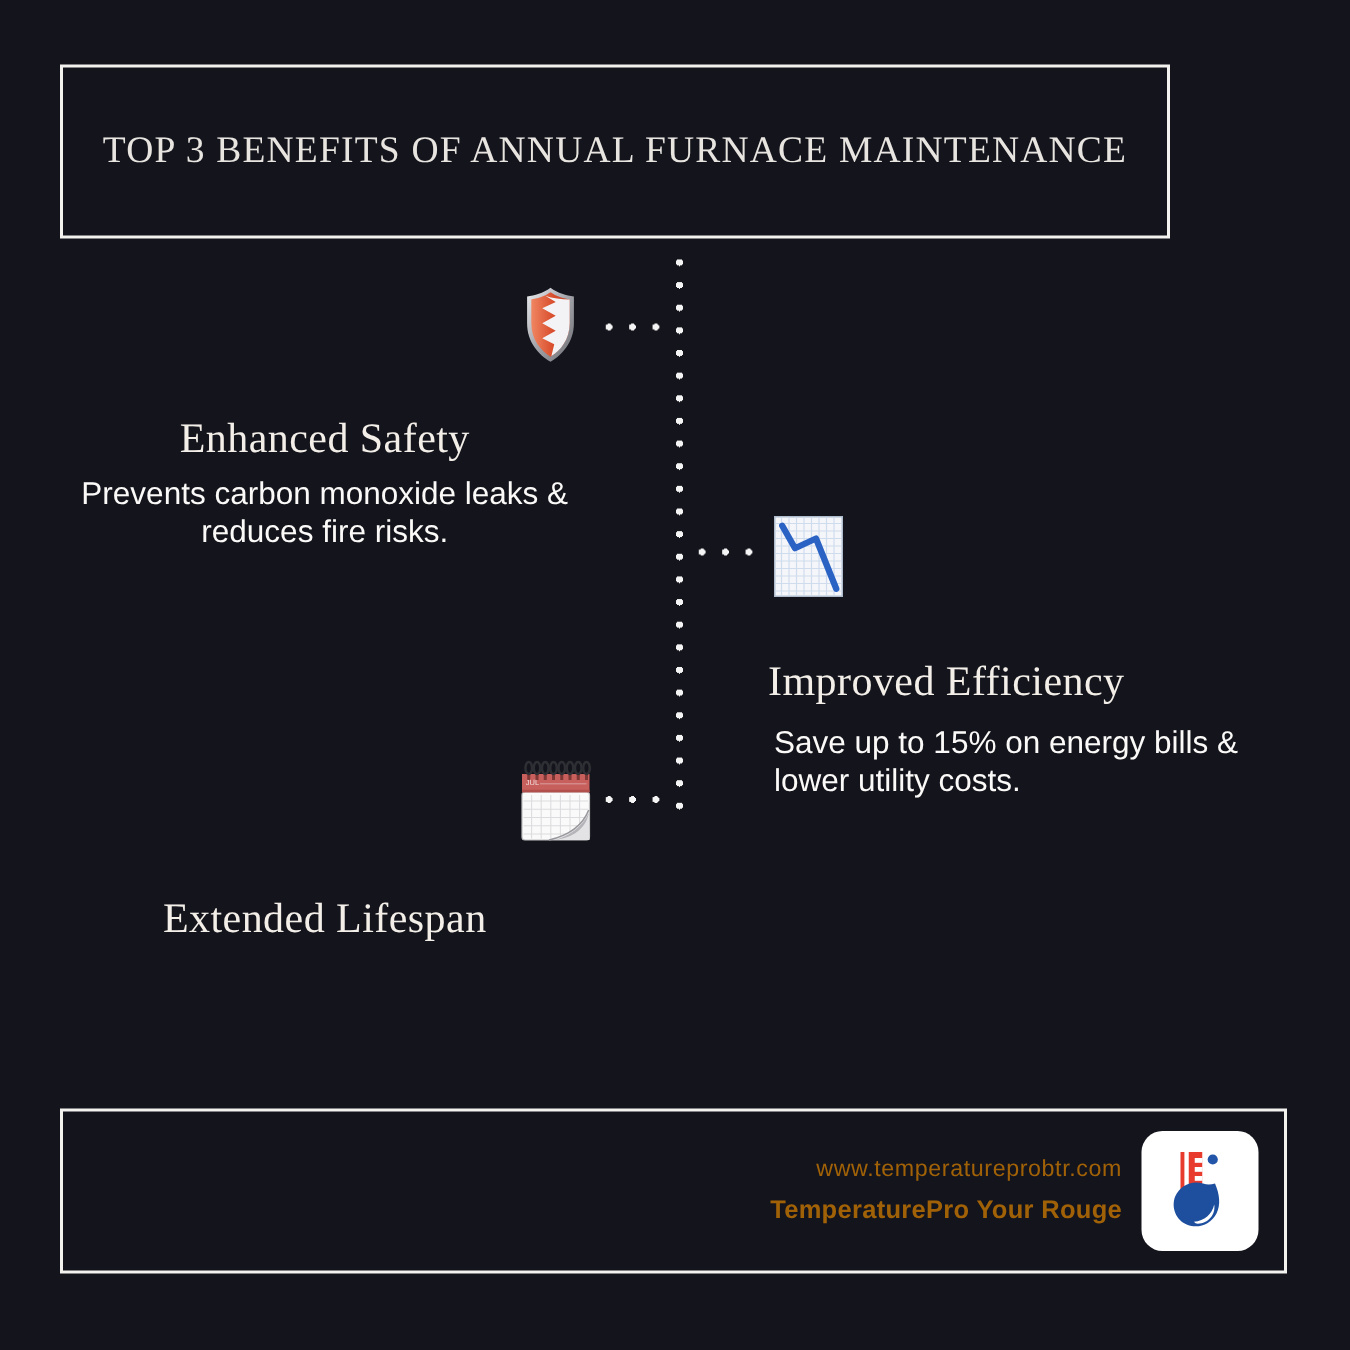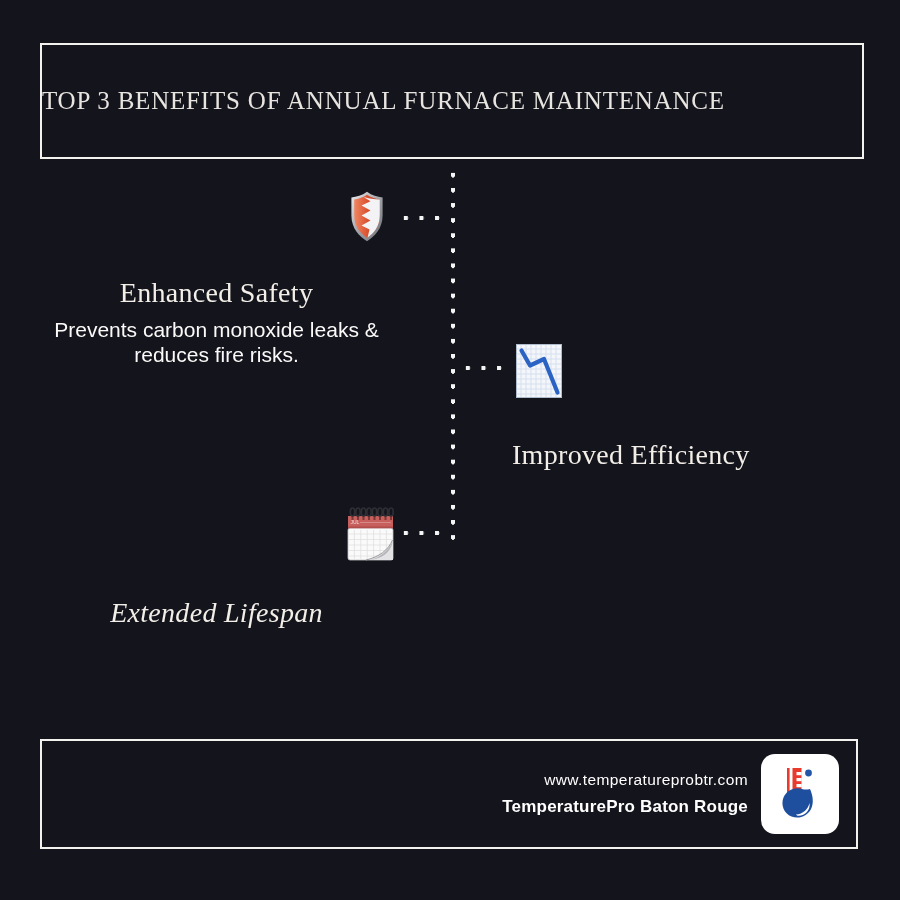--- a/index.html
+++ b/index.html
@@ -18,21 +18,21 @@
     background:var(--background);
     font-family:"Liberation Sans",sans-serif;
     overflow:hidden;
   }
   
   .frame{
     position:absolute;
     border:2px solid var(--box-border);
     background:transparent;
   }
-  .header-box{left:40px;top:43px;width:824px;height:116px;display:flex;align-items:center;}
+  .header-box{left:40px;top:43px;width:740px;height:116px;display:flex;align-items:center;justify-content:center;}
   .page-title{
     font-family:"Liberation Serif",serif;
     font-weight:normal;
     font-size:25px;
     letter-spacing:0.8px;
     color:var(--title-text);
     white-space:nowrap;
   }
   
   .vdots{
@@ -67,29 +67,29 @@
     font-size:21px;
     line-height:25px;
     color:var(--body-text);
     white-space:pre-line;
   }
   .align-right{left:40px;width:353px;text-align:center;}
   .t-safety{top:277px;}
   .d-safety{top:317px;}
   .t-efficiency{left:512px;top:439px;}
   .d-efficiency{left:516px;top:483px;width:345px;text-align:left;}
-  .t-lifespan{top:597px;font-style:italic;}
+  .t-lifespan{top:597px;}
   .d-lifespan{top:642px;}
   
   .footer-box{
     left:40px;top:739px;width:818px;height:110px;
     display:flex;align-items:center;justify-content:flex-end;
     gap:13px;padding-right:17px;
   }
-  .footer-text{text-align:right;color:#ffffff;}
+  .footer-text{text-align:right;color:#a16207;}
   .website{font-size:15.5px;letter-spacing:0.4px;margin-bottom:8px;font-weight:normal;}
   .company{font-size:17px;letter-spacing:0.2px;font-weight:bold;}
   .logo-box{
     width:78px;height:80px;background:#ffffff;border-radius:14px;
     display:flex;align-items:center;justify-content:center;flex:0 0 auto;
   }
 </style>
 </head>
 <body>
 
@@ -128,20 +128,22 @@
 reduces fire risks.</p>
 
   <div class="icon icon-chart">
     <svg width="46" height="54" viewBox="0 0 46 54">
       <rect x="0.5" y="0.5" width="45" height="53" fill="#f4f6f9" stroke="#aebcce"></rect>
       <path d="M5 1V53M10 1V53M15 1V53M20 1V53M25 1V53M30 1V53M35 1V53M40 1V53M1 5H45M1 10H45M1 15H45M1 20H45M1 25H45M1 30H45M1 35H45M1 40H45M1 45H45M1 50H45" stroke="#cfdcee" stroke-width="0.8" fill="none"></path>
       <path d="M5.5 6.5 L14 21.5 L28 15 L41.5 48.5" fill="none" stroke="#2b63c5" stroke-width="4.2" stroke-linecap="round" stroke-linejoin="round"></path>
     </svg>
   </div>
   <h2 class="b-title t-efficiency">Improved Efficiency</h2>
+  <p class="b-desc d-efficiency">Save up to 15% on energy bills &amp;
+lower utility costs.</p>
 
   <div class="icon icon-calendar">
     <svg width="49" height="57" viewBox="0 0 49 57">
       <rect x="2" y="22" width="45" height="32" rx="2" fill="#fafafa" stroke="#bfbfc2" stroke-width="0.8"></rect>
       <path d="M8.4 24V53M14.8 24V53M21.2 24V53M27.6 24V53M34 24V53M40.4 24V53M3 28H46M3 33.5H46M3 39H46M3 44.5H46M3 50H46" stroke="#dcdcde" stroke-width="0.7" fill="none"></path>
       <rect x="2" y="10" width="45" height="12" fill="#c75f5d"></rect>
       <rect x="2" y="20.5" width="45" height="1.8" fill="#b14f4c"></rect>
       <rect x="14" y="16" width="31" height="1" fill="#d48a88"></rect>
       <text x="4.5" y="17.5" font-size="5" fill="#f1dcdc" font-family="Liberation Sans, sans-serif">JUL</text>
       <g fill="#7e3735">
@@ -167,21 +169,21 @@
       <path d="M47 54 L20 54 C32 52.5 42 45 46.5 34 Z" fill="#e3e3e5"></path>
       <path d="M24 54 C34 51.5 42 45 46.6 36 C44.5 46.5 36 52.5 24 54 Z" fill="#b4b4b9"></path>
       <path d="M20 54 C33 51 42.5 44 46.5 34" stroke="#97979c" fill="none" stroke-width="1"></path>
     </svg>
   </div>
   <h2 class="b-title align-right t-lifespan">Extended Lifespan</h2>
 
   <div class="frame footer-box">
     <div class="footer-text">
       <div class="website">www.temperatureprobtr.com</div>
-      <div class="company">TemperaturePro Baton Rouge</div>
+      <div class="company">TemperaturePro Your Rouge</div>
     </div>
     <div class="logo-box">
       <svg width="44" height="58" viewBox="0 0 44 58">
         <rect x="9" y="3" width="2.6" height="29" fill="#e83a2d"></rect>
         <rect x="14.5" y="3" width="9" height="31" fill="#e83a2d"></rect>
         <rect x="18.5" y="7" width="5.2" height="3.2" fill="#ffffff"></rect>
         <rect x="18.5" y="13" width="5.2" height="3.2" fill="#ffffff"></rect>
         <rect x="18.5" y="19" width="5.2" height="3.2" fill="#ffffff"></rect>
         <rect x="18.5" y="25" width="5.2" height="3.2" fill="#ffffff"></rect>
         <circle cx="30.5" cy="8" r="3.4" fill="#2356a8"></circle>

